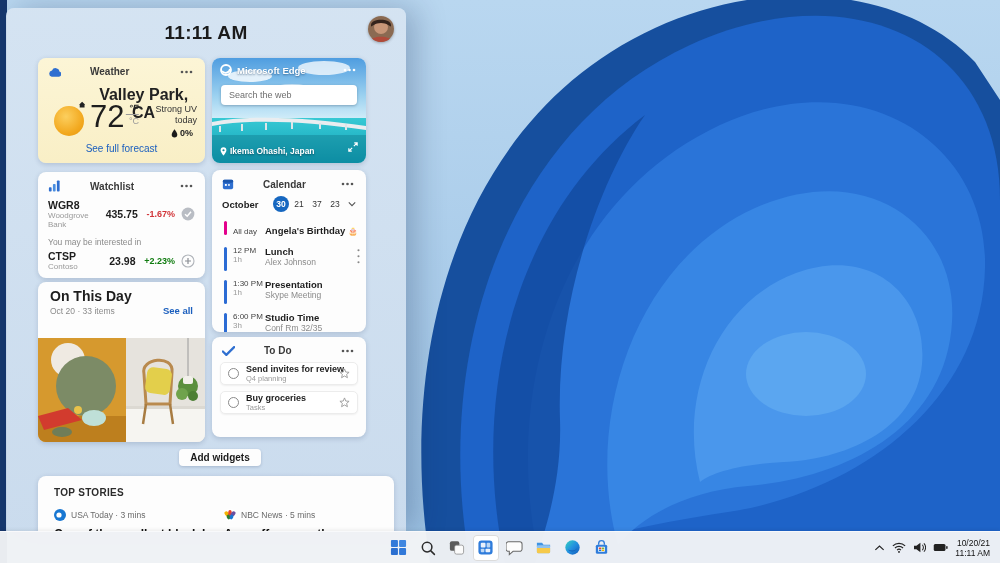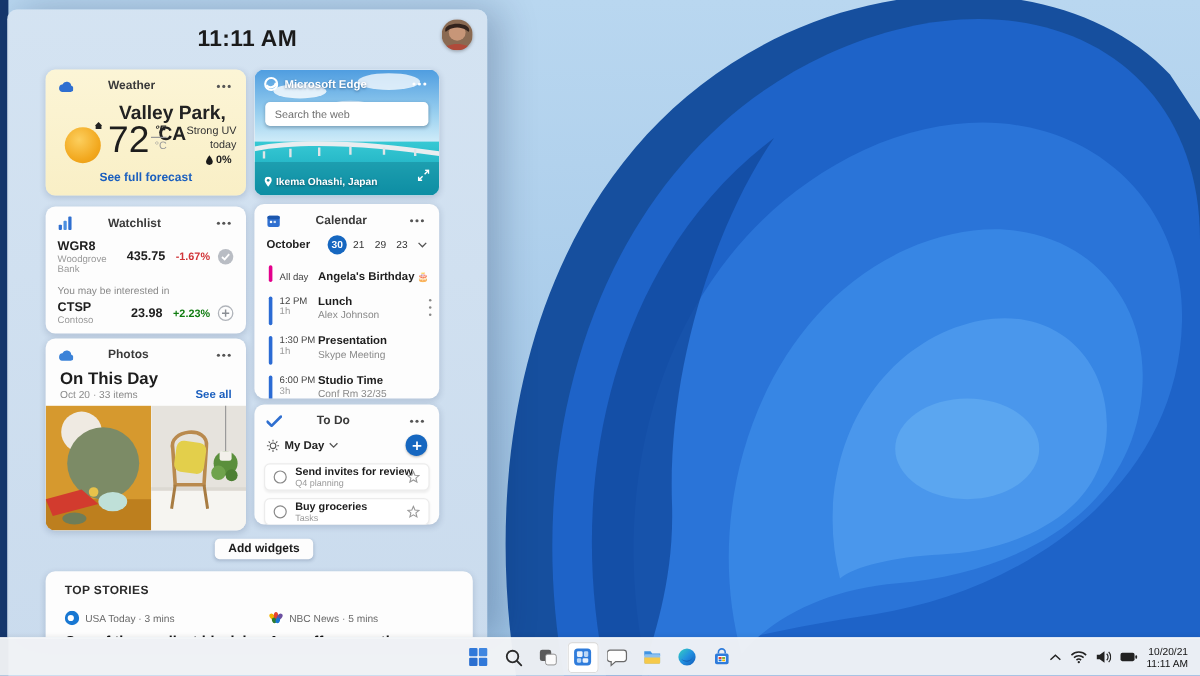--- a/index.html
+++ b/index.html
@@ -31,21 +31,21 @@
   .weather-temp-row { position:absolute; left:52px; top:42px; display:flex; }
   .temp-num { font-size:31px; font-weight:400; color:#1d1d1d; line-height:34px; }
   .temp-units { margin-left:3px; margin-top:3px; display:flex; flex-direction:column; align-items:center; }
   .unit-f { font-size:9px; font-weight:700; color:#222; border-bottom:1px solid #999; padding:0 2px 1px; transform:skewX(-12deg); }
   .unit-c { font-size:9px; color:#9a9a9a; padding-top:1px; }
   .weather-cond { position:absolute; right:8px; top:46px; width:62px; text-align:right;
     font-size:9px; color:#333; line-height:11px; }
   .weather-precip { position:absolute; right:12px; top:70px; font-size:9px; font-weight:600; color:#222;
     display:flex; align-items:center; gap:2px; }
   .weather-footer { position:absolute; bottom:9px; left:0; width:100%; text-align:center;
-    font-size:10px; font-weight:700; color:#1b5fbe; cursor:pointer; }
+    font-size:10px; font-weight:400; color:#1b5fbe; cursor:pointer; }
 
   
   .edge-card { left:206px; top:50px; width:154px; height:105px; }
   .edge-photo { position:absolute; inset:0; }
   .edge-header { position:absolute; top:6px; left:8px; right:8px; display:flex; align-items:center; gap:5px; }
   .edge-title { font-size:9.5px; font-weight:600; color:#fff; text-shadow:0 1px 2px rgba(0,40,80,.5); }
   .edge-search { position:absolute; top:27px; left:9px; right:9px; height:20px; background:#fff;
     border-radius:4px; display:flex; align-items:center; box-shadow:0 1px 3px rgba(0,30,60,.3); }
   .edge-search input { flex:1; border:none; outline:none; background:transparent; font-size:9px;
     padding:0 4px 0 8px; color:#333; font-family:"Liberation Sans",sans-serif; }
@@ -338,21 +338,21 @@
               <circle cx="11" cy="2" r="1.3" fill="#555"></circle>
             </svg>
         </span>
       </div>
 
       <div class="cal-daterow">
         <span class="cal-month">October</span>
         <span class="cal-dates">
           <span class="cal-date selected">30</span>
           <span class="cal-date">21</span>
-          <span class="cal-date">29</span>
+          <span class="cal-date">37</span>
           <span class="cal-date">23</span>
           <span class="cal-chevron">
             <svg width="8" height="6" viewBox="0 0 10 7">
                 <path d="M1 1.5 L5 5.5 L9 1.5" fill="none" stroke="#555" stroke-width="1.4"></path>
               </svg>
           </span>
         </span>
       </div>
 
       <div class="event-row">
@@ -402,33 +402,20 @@
           <div class="t2">3h</div>
         </span>
         <span class="event-body">
           <div class="event-title">Studio Time</div>
           <div class="event-sub">Conf Rm 32/35</div>
         </span>
       </div>
     </div>
 
     <div class="card photos-card">
-      <div class="card-header">
-        <svg width="13" height="10" viewBox="0 0 14 10">
-          <path d="M4 10 a3.4 3.4 0 0 1 .3-6.7 A4.2 4.2 0 0 1 12.3 4.5 a2.8 2.8 0 0 1 -.5 5.5 Z" fill="#3b82d8"></path>
-        </svg>
-        <span class="card-title">Photos</span>
-        <span class="ellipsis-btn">
-          <svg width="13" height="4" viewBox="0 0 13 4">
-              <circle cx="2" cy="2" r="1.3" fill="#555"></circle>
-              <circle cx="6.5" cy="2" r="1.3" fill="#555"></circle>
-              <circle cx="11" cy="2" r="1.3" fill="#555"></circle>
-            </svg>
-        </span>
-      </div>
       <div class="photos-heading">On This Day</div>
       <div class="photos-subrow">
         <span class="photos-sub">Oct 20 · 33 items</span>
         <span class="photos-seeall">See all</span>
       </div>
       <div class="photos-strip">
         <svg width="88" height="104" viewBox="0 0 88 104" preserveAspectRatio="none">
           <rect width="88" height="104" fill="#d6992e"></rect>
           <rect y="78" width="88" height="26" fill="#bd7f1e"></rect>
           <circle cx="30" cy="22" r="17" fill="#efeae2"></circle>
@@ -458,35 +445,20 @@
       <div class="card-header">
         <svg width="13" height="10" viewBox="0 0 15 11">
           <path d="M1 6 L5 10 L14 1" fill="none" stroke="#2f6fd0" stroke-width="2.6" stroke-linecap="round" stroke-linejoin="round"></path>
         </svg>
         <span class="card-title">To Do</span>
         <span class="ellipsis-btn">
           <svg width="13" height="4" viewBox="0 0 13 4">
               <circle cx="2" cy="2" r="1.3" fill="#555"></circle>
               <circle cx="6.5" cy="2" r="1.3" fill="#555"></circle>
               <circle cx="11" cy="2" r="1.3" fill="#555"></circle>
-            </svg>
-        </span>
-      </div>
-      <div class="todo-listrow">
-        <svg width="11" height="11" viewBox="0 0 14 14">
-          <circle cx="7" cy="7" r="3" fill="none" stroke="#555" stroke-width="1.2"></circle>
-          <path d="M7 0.5 L7 2.5 M7 11.5 L7 13.5 M0.5 7 L2.5 7 M11.5 7 L13.5 7 M2.4 2.4 L3.8 3.8 M10.2 10.2 L11.6 11.6 M11.6 2.4 L10.2 3.8 M3.8 10.2 L2.4 11.6" stroke="#555" stroke-width="1.1"></path>
-        </svg>
-        <span class="todo-listname">My Day</span>
-        <svg width="8" height="6" viewBox="0 0 10 7">
-          <path d="M1 1.5 L5 5.5 L9 1.5" fill="none" stroke="#555" stroke-width="1.4"></path>
-        </svg>
-        <span class="todo-add">
-          <svg width="9" height="9" viewBox="0 0 10 10">
-              <path d="M5 1 L5 9 M1 5 L9 5" stroke="#fff" stroke-width="1.6"></path>
             </svg>
         </span>
       </div>
       <div class="task-row">
         <span class="task-check"></span>
         <span class="task-texts">
           <div class="task-title">Send invites for review</div>
           <div class="task-list">Q4 planning</div>
         </span>
         <span class="task-star">

